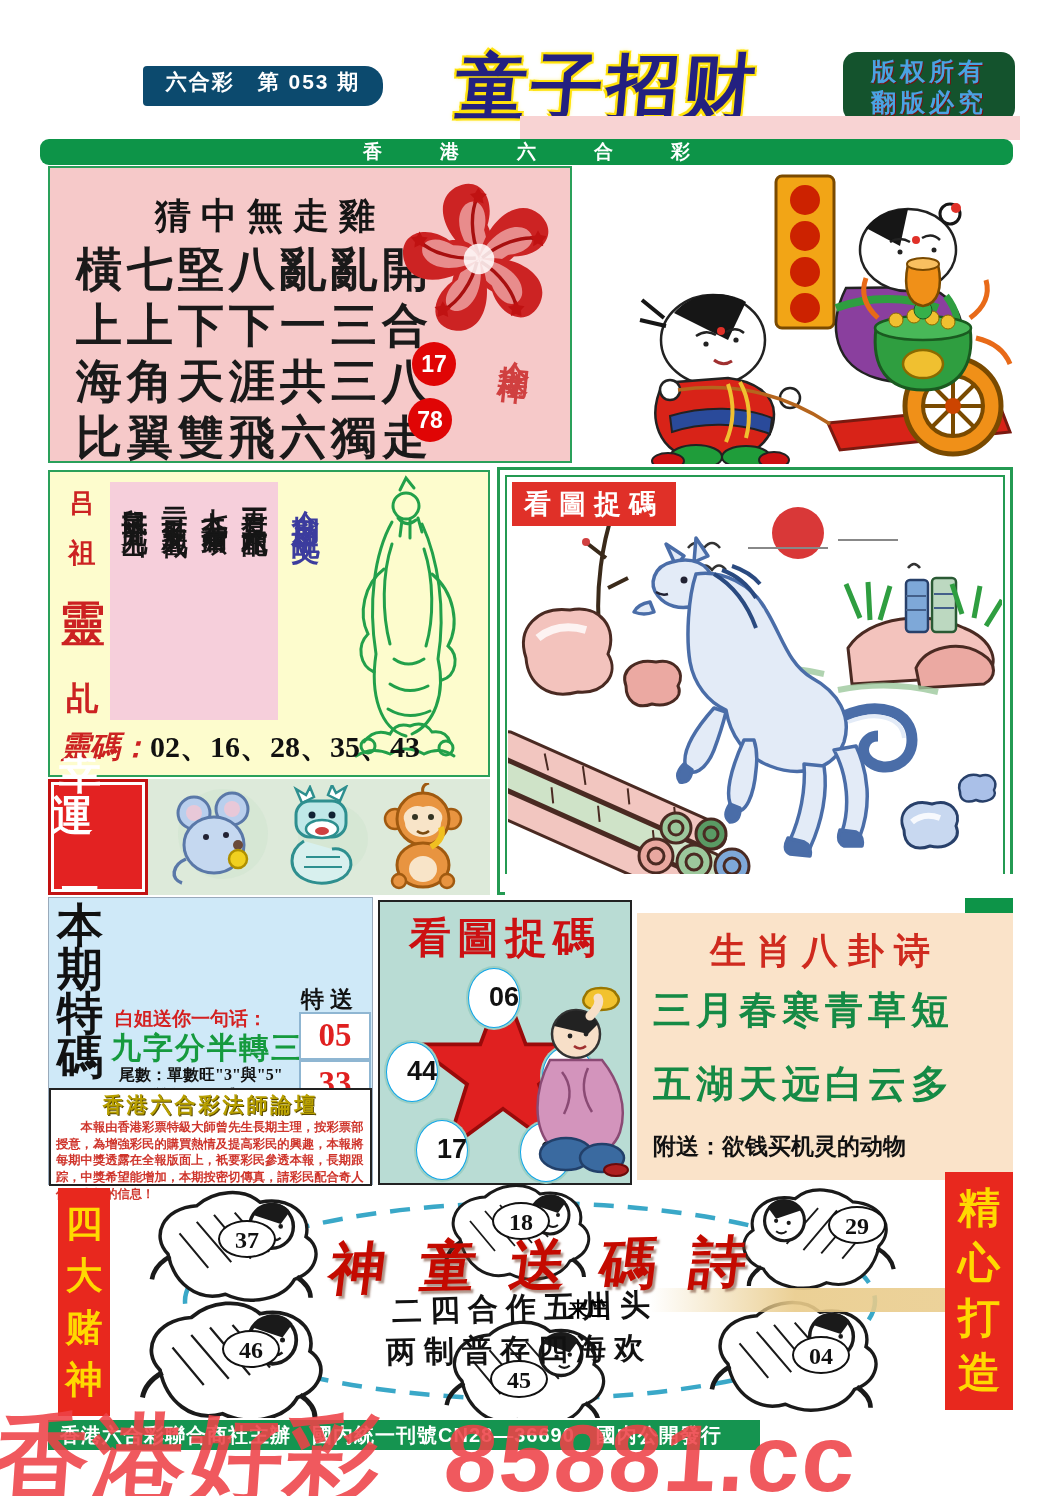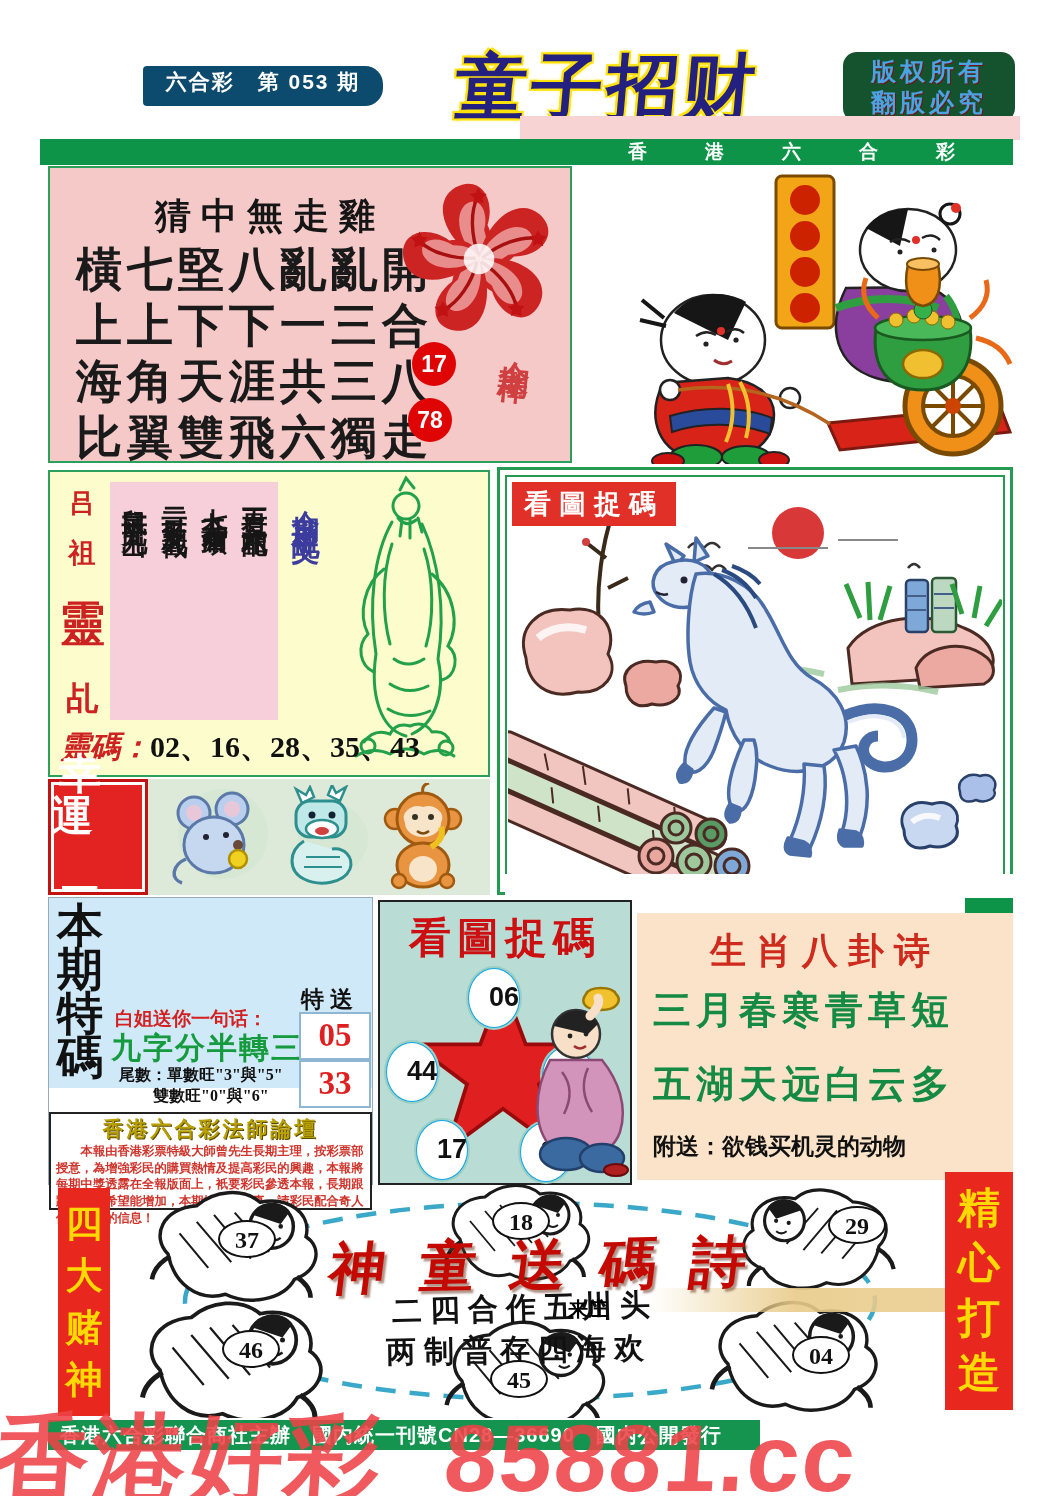--- a/index.html
+++ b/index.html
@@ -15,21 +15,21 @@
   .publisher{left:60px;top:100px;font-size:22px;font-weight:bold;color:#101010;letter-spacing:1px;}
   .main-title{left:455px;top:40px;width:410px;font-size:72px;font-weight:900;color:#232080;
     letter-spacing:4px;transform:skewX(-5deg);white-space:nowrap;
     text-shadow:2px 2px 0 #ffe20a,-2px -2px 0 #ffe20a,2px -2px 0 #ffe20a,-2px 2px 0 #ffe20a,0 0 5px #ffe20a;}
   .copyright-box{left:843px;top:52px;width:172px;height:70px;background:#14532d;border-radius:14px;
     text-align:center;padding-top:4px;box-sizing:border-box;}
   .copyright-box div{color:#4aa3e3;font-weight:bold;font-size:25px;line-height:31px;letter-spacing:4px;
     text-shadow:1px 1px 0 #7a1010;}
   .pink-band{left:520px;top:116px;width:500px;height:24px;background:#f8d3d3;}
   .green-banner{left:40px;top:139px;width:973px;height:26px;background:#0d9448;color:#fff;
-    font-size:19px;font-weight:bold;line-height:26px;text-align:right;letter-spacing:58px;text-indent:58px;}
+    font-size:19px;font-weight:bold;line-height:26px;text-align:center;letter-spacing:58px;text-indent:58px;border-radius:9px;}
 
   
   .poem-box{left:48px;top:166px;width:524px;height:297px;background:#f6c9c9;border:2px solid #2aa05a;box-sizing:border-box;}
   .poem-title{left:55px;top:24px;width:330px;text-align:center;font-size:36px;font-weight:900;color:#151515;letter-spacing:10px;}
   .poem-lines{left:26px;top:74px;}
   .poem-lines div{font-size:46px;font-weight:900;color:#1a1a1a;letter-spacing:5px;line-height:56px;}
   .ball{width:44px;height:44px;border-radius:50%;background:#e00505;color:#fff;font-weight:bold;
     font-size:23px;text-align:center;line-height:44px;}
   .side-note{left:440px;top:168px;height:130px;writing-mode:vertical-rl;text-orientation:upright;
     color:#d04040;font-size:31px;font-weight:bold;transform:rotate(6deg);letter-spacing:6px;}
@@ -71,21 +71,21 @@
   .special-side{left:4px;top:6px;width:54px;display:flex;flex-direction:column;align-items:center;}
   .special-side span{font-size:46px;font-weight:900;color:#111;line-height:44px;}
   .sp-text{left:60px;top:8px;width:258px;font-size:16.5px;font-weight:bold;color:#131313;line-height:24px;}
   .sp-red{color:#d42020;}
   .sp-quote-label{left:66px;top:108px;color:#d42020;font-size:19px;font-weight:900;}
   .sp-quote{left:62px;top:130px;color:#159a3e;font-size:30px;font-weight:900;letter-spacing:2px;}
   .sp-tail{left:70px;top:166px;font-size:16px;font-weight:900;color:#111;line-height:21px;}
   .sp-gift-label{left:252px;top:86px;font-size:23px;font-weight:900;color:#111;letter-spacing:6px;}
   .gift-num{left:250px;width:68px;height:44px;background:#fff;border:2px solid #8fb6d2;color:#e02020;
     font-size:33px;font-weight:900;text-align:center;line-height:42px;}
-  .forum{position:absolute;left:0;top:190px;width:100%;height:98px;background:#fff;border:2px solid #222;box-sizing:border-box;margin-top:24px;}
+  .forum{position:absolute;left:0;top:190px;width:100%;height:98px;background:#fff;border:2px solid #222;box-sizing:border-box;}
   .forum-title{text-align:center;font-size:21px;font-weight:900;color:#b8a000;letter-spacing:3px;
     text-shadow:1px 1px 0 #5a4a00;margin-top:1px;}
   .forum-text{font-size:12.3px;font-weight:bold;color:#cf352c;line-height:1.36;padding:0 5px;text-indent:2em;}
 
   
   .shentong-box{left:378px;top:900px;width:254px;height:285px;background:#b9dcd4;border:2px solid #222;box-sizing:border-box;}
   .shentong-title{width:100%;text-align:center;top:8px;left:0;font-size:42px;font-weight:900;color:#cc1012;letter-spacing:6px;}
   .oval{background:#fff;border:1px solid #0ea5e9;box-shadow:0 0 0 2px #9ccfc4;border-radius:50%;
     text-align:right;font-weight:900;color:#111;}
   .st-oval{width:50px;height:58px;font-size:27px;line-height:56px;}

